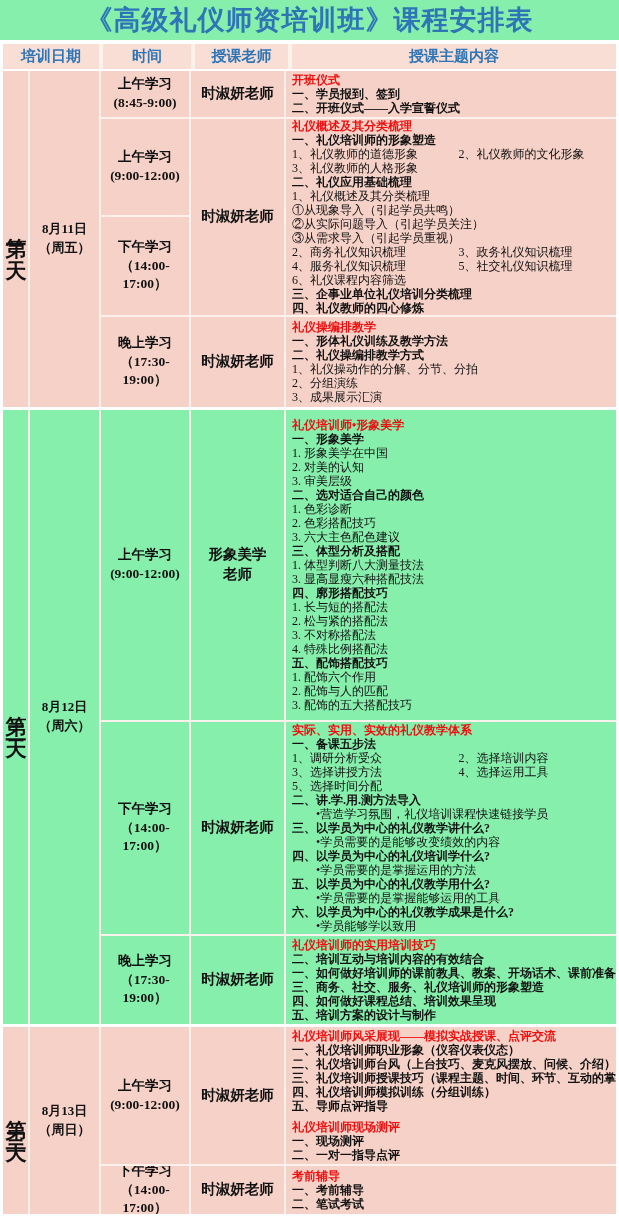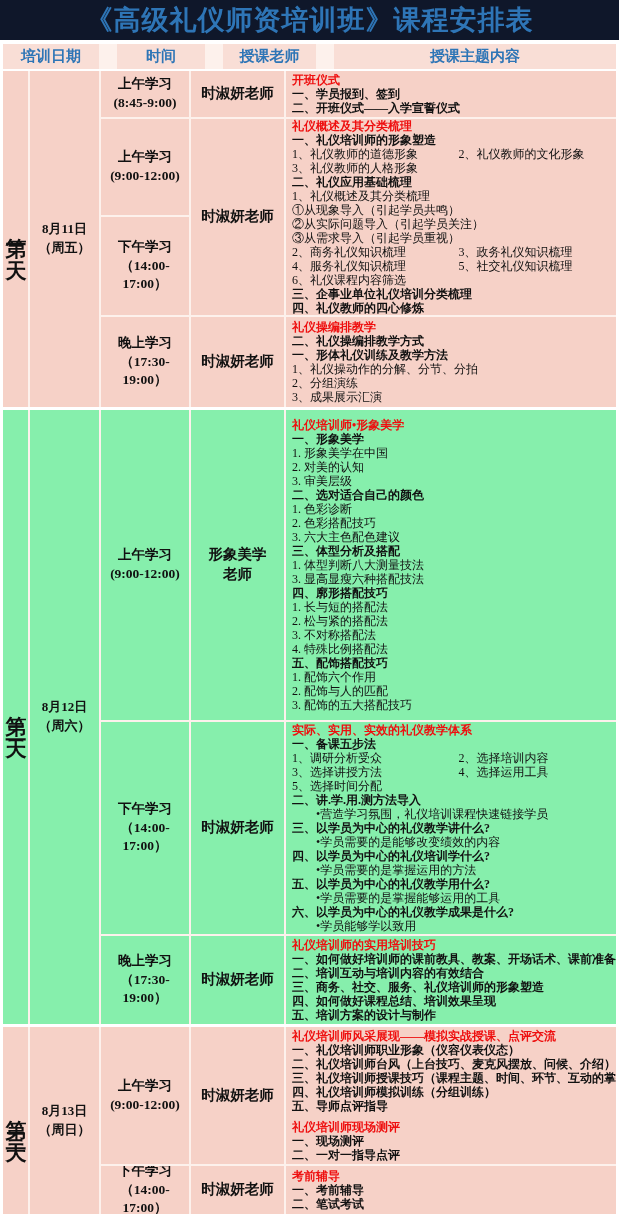--- a/index.html
+++ b/index.html
@@ -2,29 +2,29 @@
 <html><head>
 <meta charset="utf-8">
 <style>
   html,body { margin:0; padding:0; }
   body {
     width:619px; height:1216px; background:#ffffff;
     font-family:"Liberation Serif","DejaVu Serif",serif;
     overflow:hidden;
   }
   .title-bar {
-    width:619px; height:40px; background:#0f172a;
+    width:619px; height:40px; background:#86efac;
     display:flex; align-items:center; justify-content:center;
   }
   .title-text {
     color:#2E75B6; font-size:27px; font-weight:bold; letter-spacing:1px; white-space:nowrap;
   }
   .tbl { margin:4px 3px 0 3px; }
   .header-row {
-    display:grid; grid-template-columns:96px 88px 93px 1fr; gap:18px;
+    display:grid; grid-template-columns:96px 88px 93px 1fr; gap:4px;
     background:#FDF1EC; height:25px; margin-bottom:2px;
   }
   .hcell {
     background:#F9DED6; color:#2E75B6; font-weight:bold; font-size:15px;
     display:flex; align-items:center; justify-content:center; white-space:nowrap;
   }
   .block {
     display:grid; grid-template-columns:25px 69px 88px 93px 1fr;
     gap:2px; background:#FDF1EC; margin-bottom:3px;
   }
@@ -121,22 +121,22 @@
         <div class="ln ln-h">三、企事业单位礼仪培训分类梳理</div>
         <div class="ln ln-h">四、礼仪教师的四心修炼</div>
       </div>
 
     <div class="cell time-cell" style="grid-area:4/3/5/4">晚上学习
 （17:30-
 19:00）</div>
     <div class="cell teacher-cell" style="grid-area:4/4/5/5">时淑妍老师</div>
     <div class="cell content-cell" style="grid-area:4/5/5/6">
         <div class="ln ln-red">礼仪操编排教学</div>
+        <div class="ln ln-h">一、形体礼仪训练及教学方法</div>
         <div class="ln ln-h">二、礼仪操编排教学方式</div>
-        <div class="ln ln-h">一、形体礼仪训练及教学方法</div>
         <div class="ln ln-n">1、礼仪操动作的分解、分节、分拍</div>
         <div class="ln ln-n">2、分组演练</div>
         <div class="ln ln-n">3、成果展示汇演</div>
       </div>
   </div>
 
   <div class="block b2 light">
     <div class="cell day-cell" style="grid-area:1/1/4/2">
       <span>第二天</span>
     </div>
@@ -198,22 +198,22 @@
         <div class="ln ln-h">六、以学员为中心的礼仪教学成果是什么?</div>
         <div class="ln ln-b">•学员能够学以致用</div>
       </div>
 
     <div class="cell time-cell" style="grid-area:3/3/4/4">晚上学习
 （17:30-
 19:00）</div>
     <div class="cell teacher-cell" style="grid-area:3/4/4/5">时淑妍老师</div>
     <div class="cell content-cell" style="grid-area:3/5/4/6">
         <div class="ln ln-red">礼仪培训师的实用培训技巧</div>
+        <div class="ln ln-h">二、培训互动与培训内容的有效结合</div>
         <div class="ln ln-h">一、如何做好培训师的课前教具、教案、开场话术、课前准备</div>
-        <div class="ln ln-h">二、培训互动与培训内容的有效结合</div>
         <div class="ln ln-h">三、商务、社交、服务、礼仪培训师的形象塑造</div>
         <div class="ln ln-h">四、如何做好课程总结、培训效果呈现</div>
         <div class="ln ln-h">五、培训方案的设计与制作</div>
       </div>
   </div>
 
   <div class="block b3 dark">
     <div class="cell day-cell" style="grid-area:1/1/3/2">
       <span>第三天</span>
     </div>

